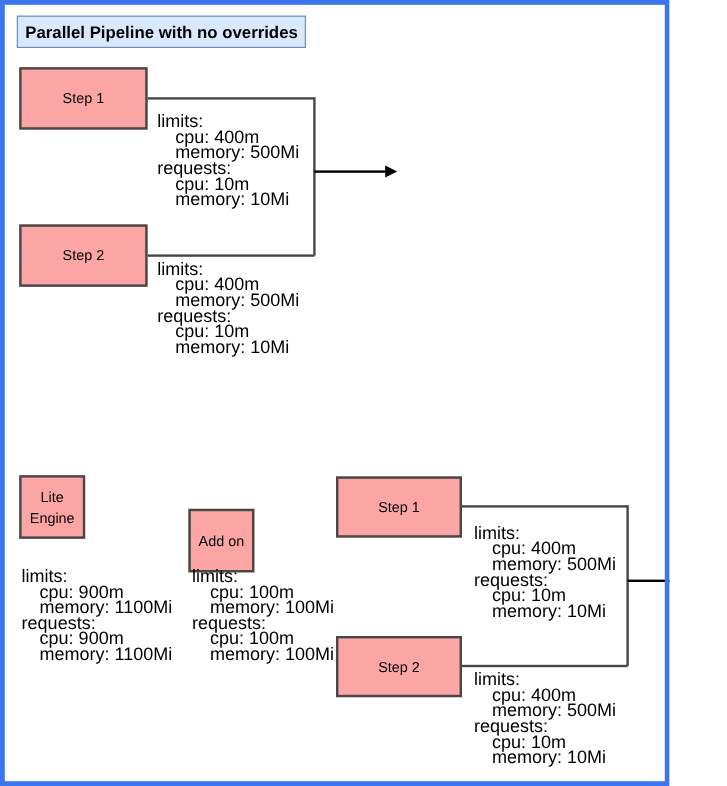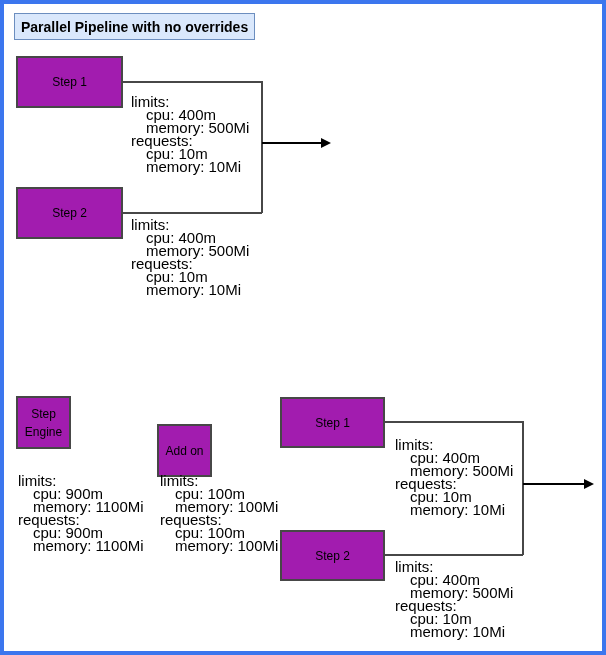--- a/index.html
+++ b/index.html
@@ -4,21 +4,21 @@
 <style>
   * { margin: 0; padding: 0; box-sizing: border-box; }
   html, body { background: #ffffff; }
   body {
     font-family: "Liberation Sans", sans-serif;
     color: #000000;
     width: 606px;
   }
   .frame {
     position: relative;
-    width: 606px;
+    width: 558px;
     height: 655px;
     background: #ffffff;
     overflow: hidden;
   }
   .frame-border {
     position: absolute;
     left: 0; top: 0; right: 0; bottom: 0;
     border: 4px solid #3b76ee;
     pointer-events: none;
     z-index: 10;
@@ -30,21 +30,21 @@
     display: flex;
     align-items: center;
     padding-left: 6px;
     font-size: 14px;
     font-weight: bold;
     color: #000;
     white-space: nowrap;
   }
   .node {
     position: absolute;
-    background: #a21caf;
+    background: #fca5a5;
     border: 2px solid #474747;
     display: flex;
     align-items: center;
     justify-content: center;
     text-align: center;
     font-size: 12px;
     line-height: 18px;
     color: #000;
     white-space: pre-line;
   }
@@ -111,21 +111,21 @@
   <div class="res" style="left:131px; top:218px;">
       <div class="">limits:</div>
       <div class="indent">cpu: 400m</div>
       <div class="indent">memory: 500Mi</div>
       <div class="">requests:</div>
       <div class="indent">cpu: 10m</div>
       <div class="indent">memory: 10Mi</div>
     </div>
 
 
-  <div class="node" style="left:16px; top:396px; width:55px; height:53px;">Step
+  <div class="node" style="left:16px; top:396px; width:55px; height:53px;">Lite
 Engine</div>
 
   <div class="node" style="left:157px; top:396px; width:55px; height:53px;margin-top:28px;">Add on</div>
 
   <div class="node" style="left:280px; top:397px; width:105px; height:51px;">Step 1</div>
 
   <div class="node" style="left:280px; top:530px; width:105px; height:51px;">Step 2</div>
 
   <div class="hline" style="left:385px; top:421px; width:138px;"></div>
   <div class="hline" style="left:385px; top:554px; width:138px;"></div>

